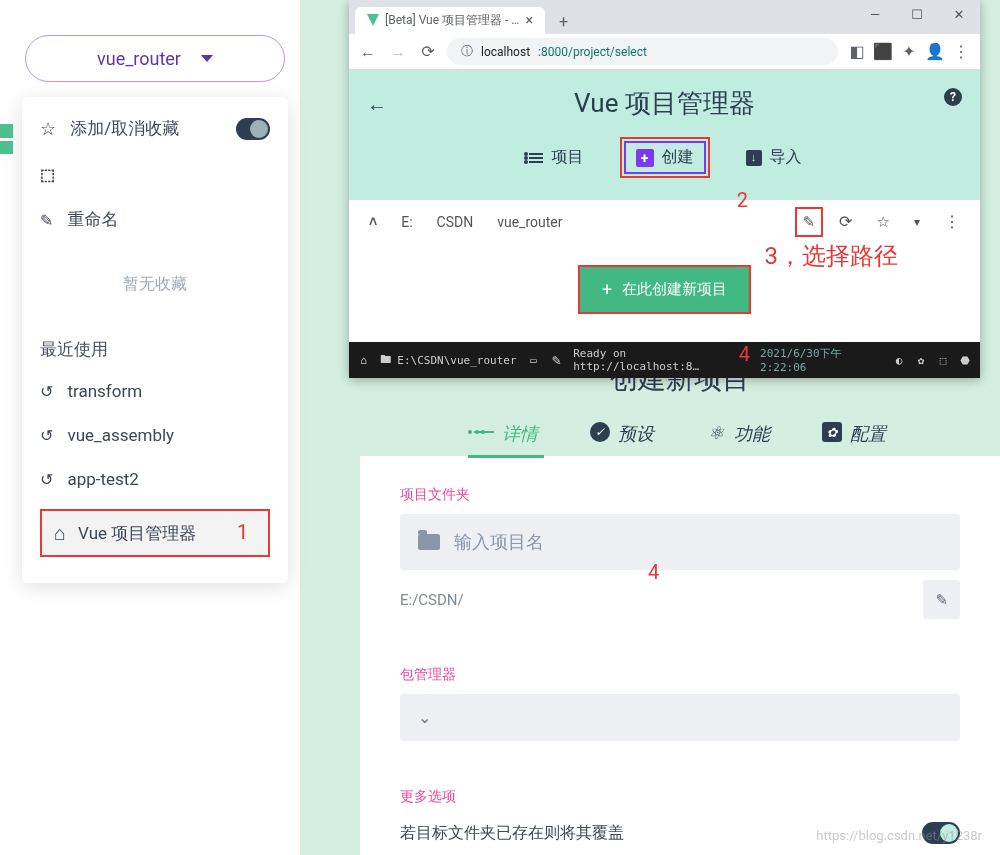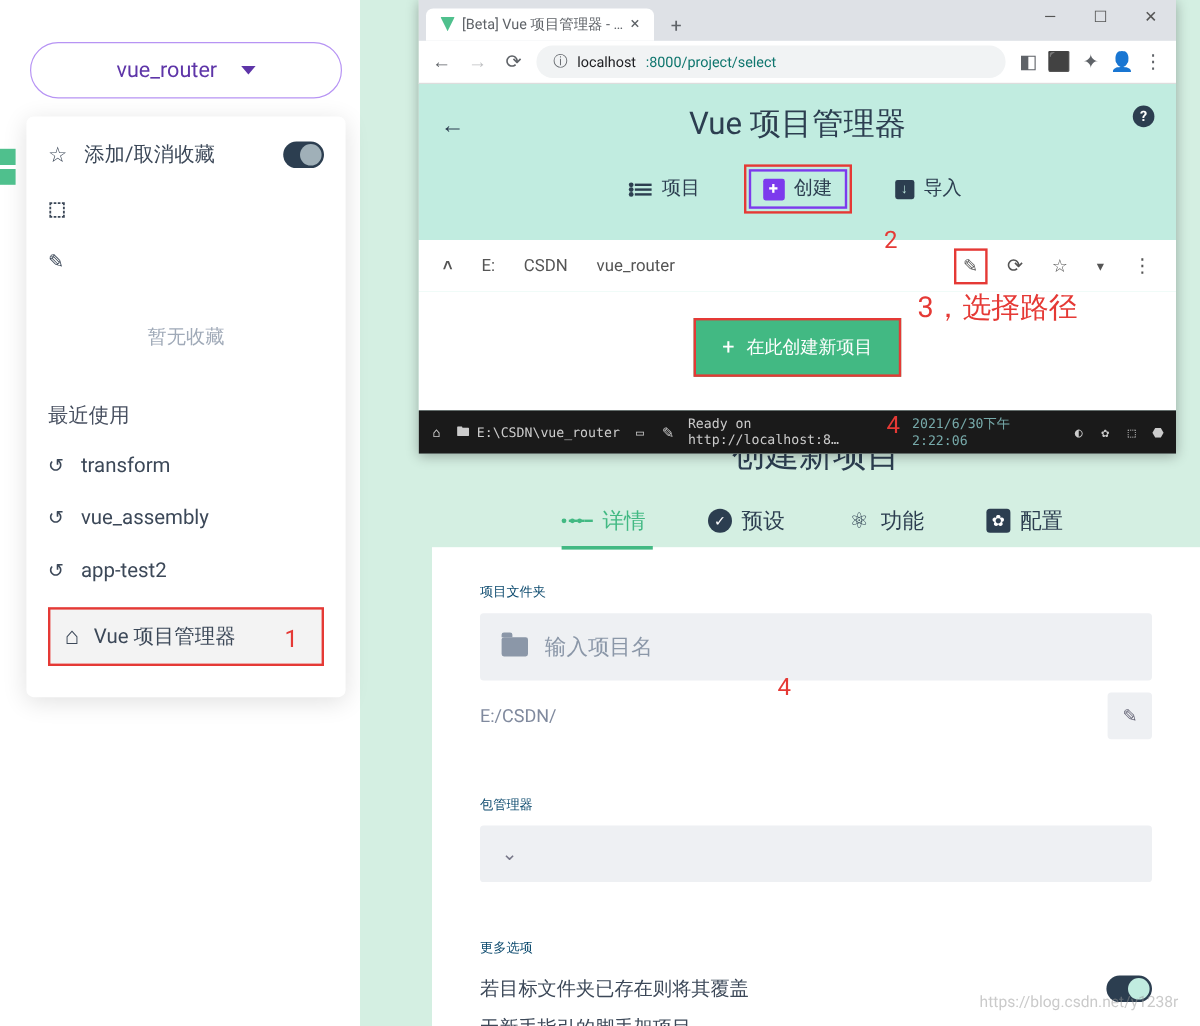--- a/index.html
+++ b/index.html
@@ -79,32 +79,32 @@
     .big-green-btn { background: #42b983; color: #fff; padding: 12px 22px; display: flex; align-items: center; gap: 10px; font-size: 15px; cursor: pointer; border: 2px solid #e53935; }
     
     .status-bar { background: #1a1a1a; color: #ccc; display: flex; align-items: center; padding: 4px 8px; gap: 10px; font-size: 11px; font-family: monospace; }
     .status-path { display:flex; align-items:center; gap:6px; }
     .status-right { margin-left: auto; display:flex; align-items:center; gap:8px; }
     .status-icon { width:14px; height:14px; display:flex; align-items:center; justify-content:center; }
     
     
     .form-title { text-align: center; color: #2c3e50; font-size: 28px; padding: 22px 0 14px 0; }
     .form-tabs { display: flex; justify-content: center; gap: 40px; border-bottom: 0; }
-    .form-tab { display: flex; align-items: center; gap: 8px; padding: 10px 6px; color: #2c3e50; font-size: 18px; cursor: pointer; position: relative; }
+    .form-tab { display: flex; align-items: flex-start; gap: 8px; padding: 10px 6px; color: #2c3e50; font-size: 18px; cursor: pointer; position: relative; font-style: italic; }
     .form-tab.active { color: #42b983; }
     .form-tab.active::after { content: ''; position: absolute; bottom: -2px; left: 0; right: 0; height: 3px; background: #42b983; }
     .form-tab .ficon { width: 20px; height: 20px; display:flex; align-items:center; justify-content:center; }
     .detail-icon span { display:block; width:16px; height:2px; background:#42b983; margin:2px 0; position:relative; }
     .detail-icon span::before { content:''; position:absolute; left:-6px; width:4px; height:4px; background:#42b983; border-radius:50%; top:-1px; }
     .check-circle { width:20px; height:20px; border-radius:50%; background:#2c3e50; color:#fff; display:flex; align-items:center; justify-content:center; font-size:12px; }
     .feature-icon { font-size:18px; }
     .gear-icon-box { width:20px; height:20px; background:#2c3e50; color:#fff; display:flex; align-items:center; justify-content:center; border-radius:3px; font-size:13px; }
     
     .form-body { background: #fff; margin: 0; padding: 30px 40px; }
-    .field-label { color: #0c4a6e; font-size: 11px; margin-bottom: 10px; }
+    .field-label { color: #ec4899; font-size: 14px; margin-bottom: 10px; }
     .folder-input { background: #eef0f3; padding: 16px 18px; display: flex; align-items: center; gap: 14px; color: #8b97a8; font-size: 18px; border-radius: 3px; }
     .folder-icon-sm { width:22px; height:16px; background:#8b97a8; border-radius:2px; position:relative; }
     .folder-icon-sm::before { content:''; position:absolute; top:-4px; left:0; width:9px; height:4px; background:#8b97a8; border-radius:2px 2px 0 0; }
     .path-display-row { display: flex; align-items: center; margin-top: 10px; gap: 10px; }
     .path-display { color: #808a9e; font-size: 15px; flex: 1; }
     .annotation-4b { color: #e53935; font-size: 20px; position: absolute; left: 648px; top: 560px; }
     .edit-pencil { background: #eef0f3; padding: 10px 12px; cursor: pointer; border-radius: 3px; color: #667; }
     .form-section { margin-top: 47px; }
     .select-row { background: #eef0f3; padding: 14px 18px; display: flex; align-items: center; border-radius: 3px; }
     .select-text { flex: 1; text-align: center; color: #3c4858; font-size: 16px; }
@@ -143,20 +143,21 @@
     <div class="menu-item">
       <span class="star-icon"></span>
       <span class="label">添加/取消收藏</span>
       <span class="toggle-pill"></span>
     </div>
     <div class="menu-item">
       <span class="open-editor-icon"></span>
     </div>
     <div class="menu-item">
       <span class="rename-icon"></span>
+      <span class="label">重命名</span>
     </div>
     <div class="divider-thin"></div>
     <div class="empty-fav">暂无收藏</div>
     <div class="divider-thin"></div>
     <div class="section-title">最近使用</div>
     <div class="menu-item">
       <span class="history-icon"></span>
       <span class="label">transform</span>
     </div>
     <div class="menu-item">

